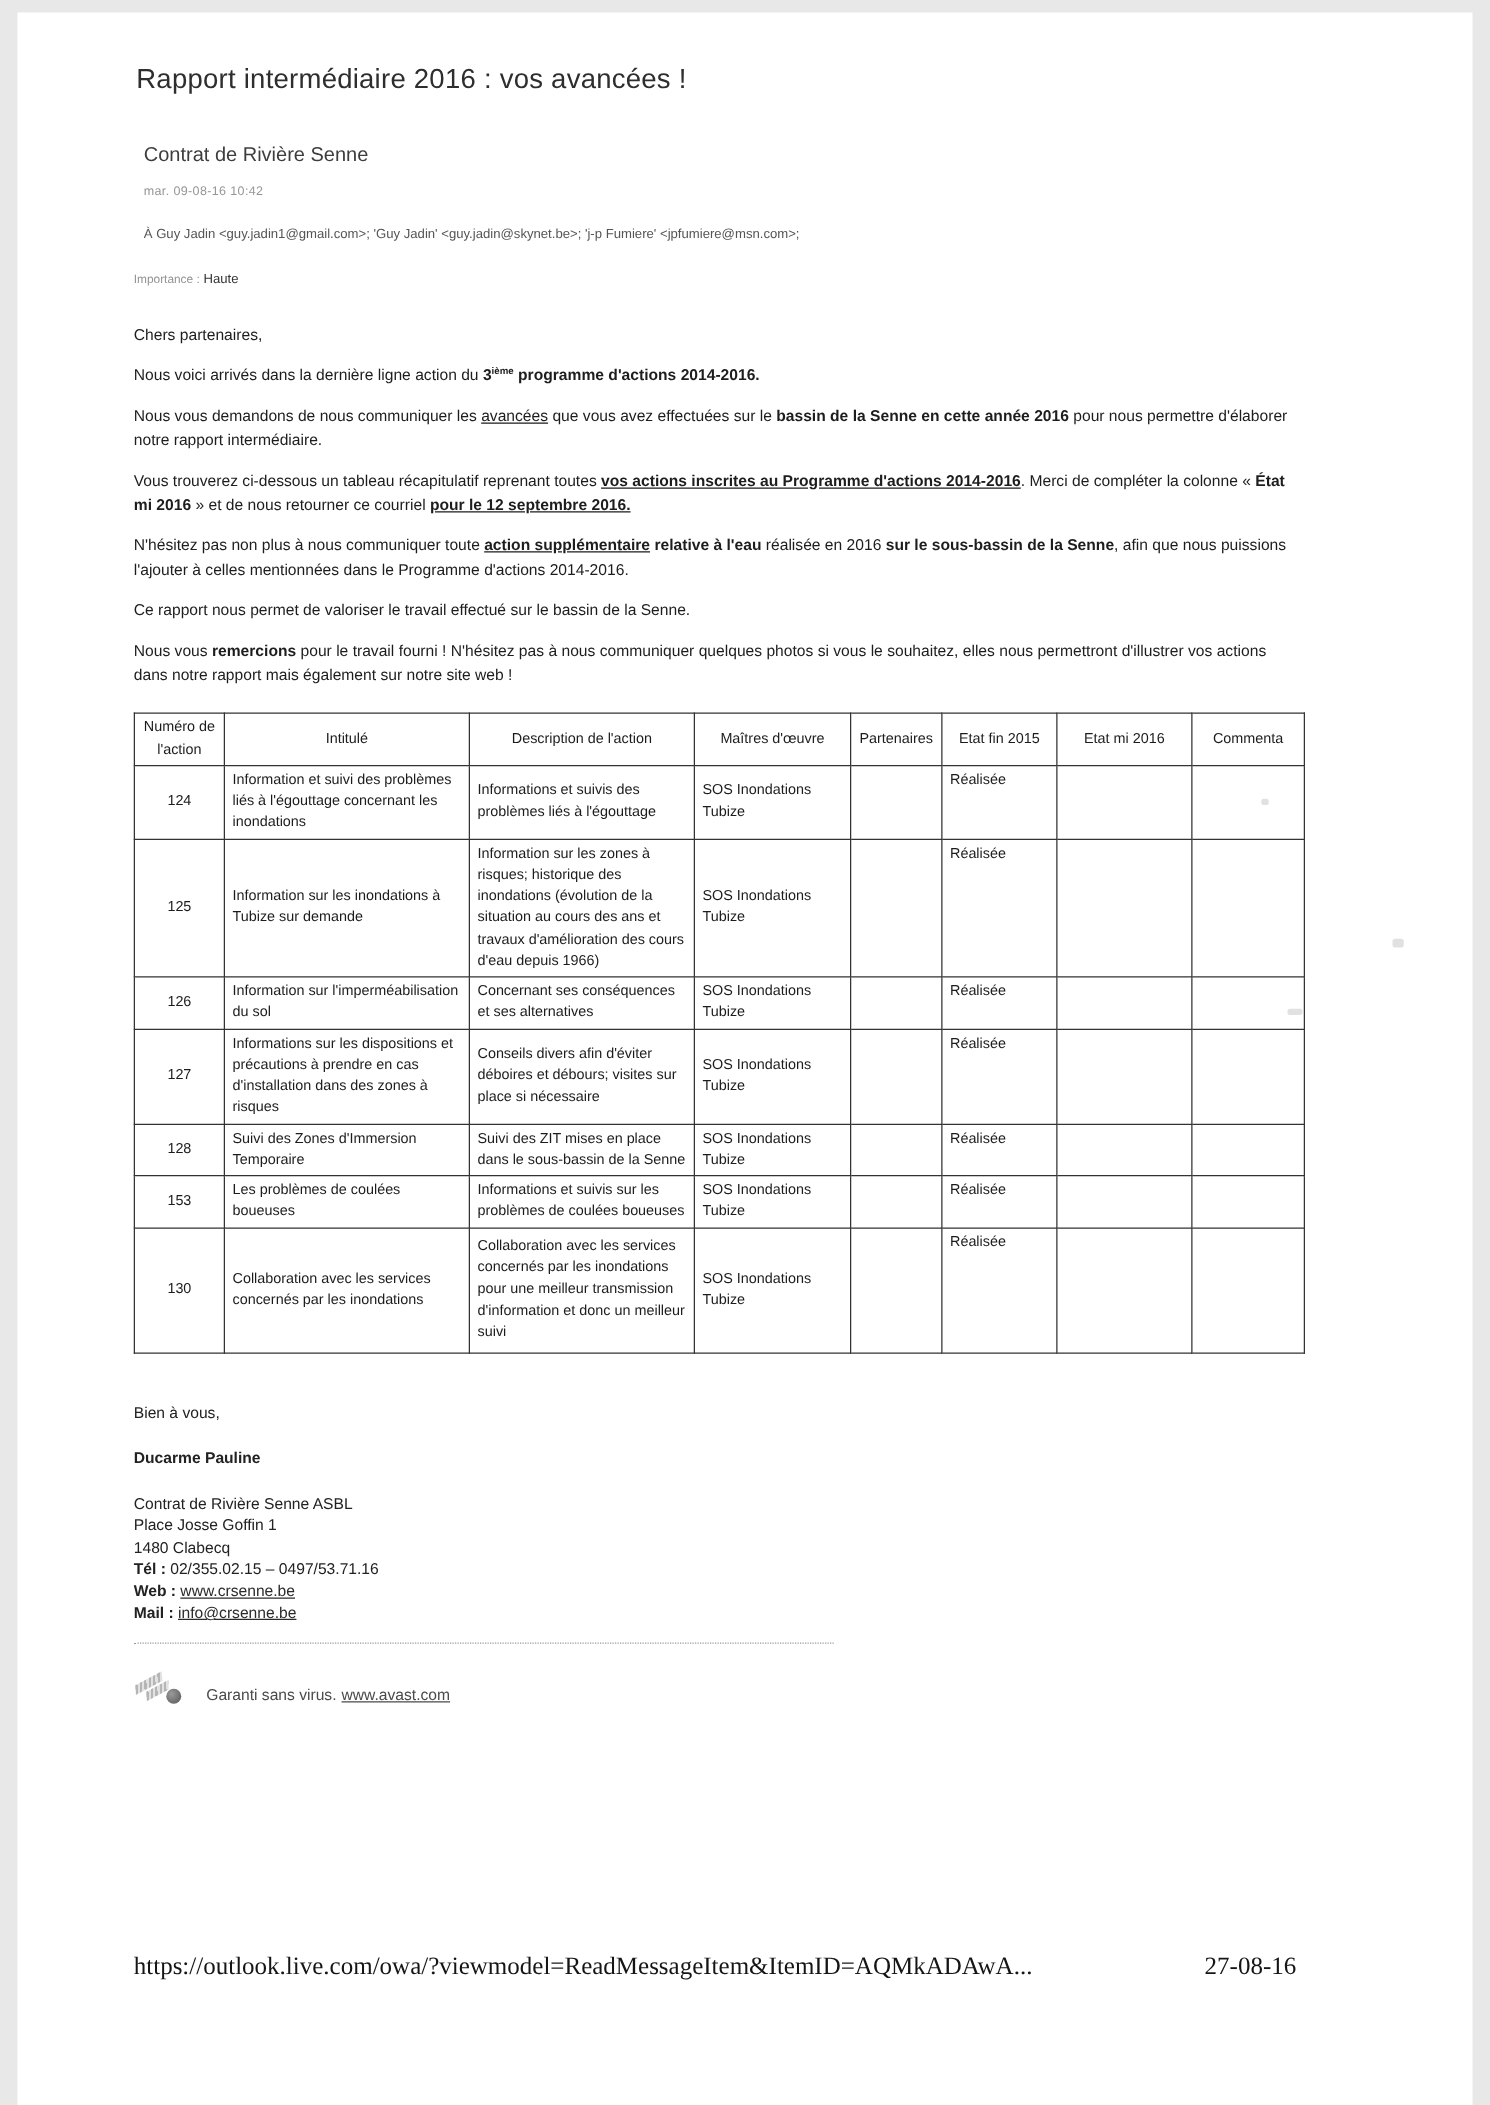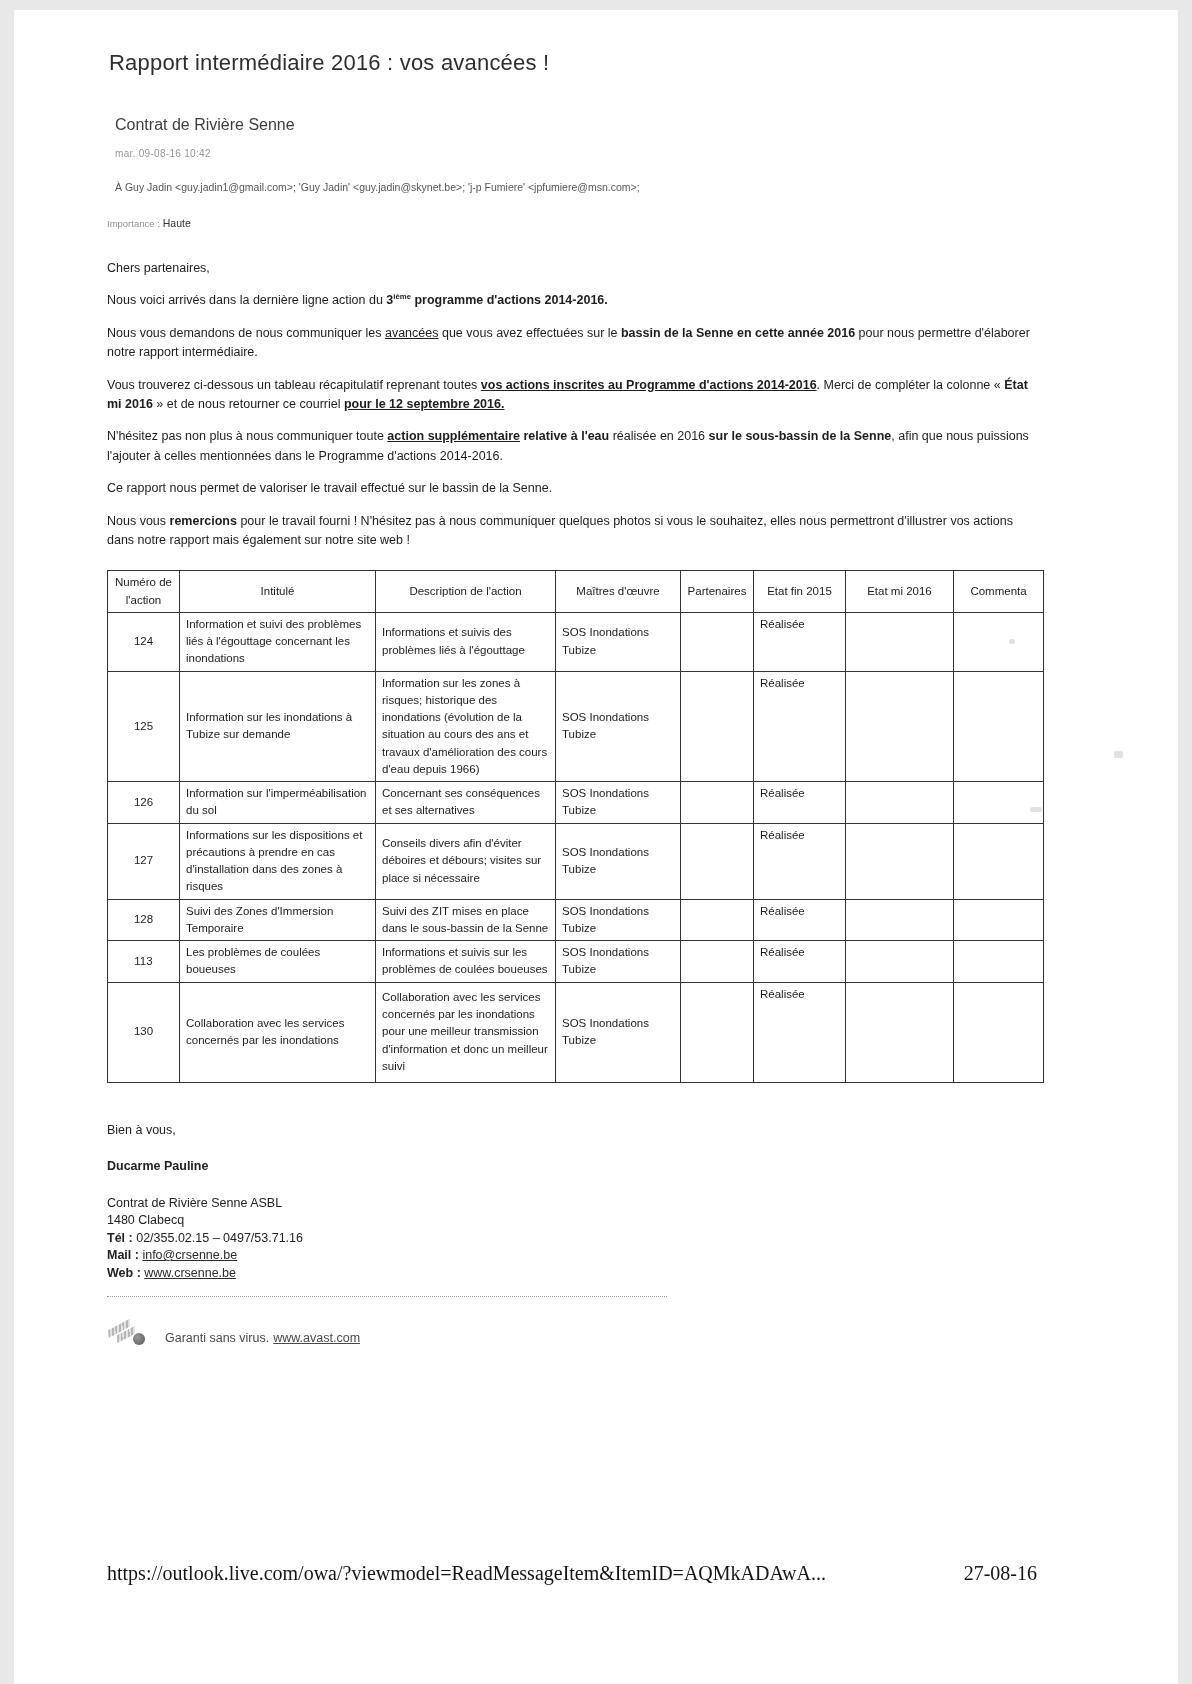--- a/index.html
+++ b/index.html
@@ -172,21 +172,21 @@
           <td class="c-num">128</td>
           <td class="c-txt">Suivi des Zones d'Immersion Temporaire</td>
           <td class="c-txt">Suivi des ZIT mises en place dans le sous-bassin de la Senne</td>
           <td class="c-txt">SOS Inondations Tubize</td>
           <td class="c-top"></td>
           <td class="c-top">Réalisée</td>
           <td class="c-top"></td>
           <td class="c-top"></td>
         </tr>
         <tr style="height:40px">
-          <td class="c-num">113</td>
+          <td class="c-num">153</td>
           <td class="c-txt">Les problèmes de coulées boueuses</td>
           <td class="c-txt">Informations et suivis sur les problèmes de coulées boueuses</td>
           <td class="c-txt">SOS Inondations Tubize</td>
           <td class="c-top"></td>
           <td class="c-top">Réalisée</td>
           <td class="c-top"></td>
           <td class="c-top"></td>
         </tr>
         <tr style="height:100px">
           <td class="c-num">130</td>
@@ -199,29 +199,30 @@
           <td class="c-top"></td>
         </tr>
       </tbody>
     </table>
 
     <p class="closing">Bien à vous,</p>
     <p class="sig-name">Ducarme Pauline</p>
 
     <div class="sig-block">
       <div class="it">Contrat de Rivière Senne ASBL</div>
+      <div class="it">Place Josse Goffin 1</div>
       <div class="it">1480 Clabecq</div>
       <div>
         <span class="sig-lbl">Tél :</span><span> 02/355.02.15 – 0497/53.71.16</span>
       </div>
       <div>
-        <span class="sig-lbl">Mail : </span><a href="#">info@crsenne.be</a>
+        <span class="sig-lbl">Web : </span><a href="#">www.crsenne.be</a>
       </div>
       <div>
-        <span class="sig-lbl">Web : </span><a href="#">www.crsenne.be</a>
+        <span class="sig-lbl">Mail : </span><a href="#">info@crsenne.be</a>
       </div>
     </div>
 
     <div class="divider"></div>
 
     <div class="avast-row">
       <span class="avast-logo">
         <span class="avast-r1"></span>
           <span class="avast-r2"></span>
           <span class="avast-ball"></span>

